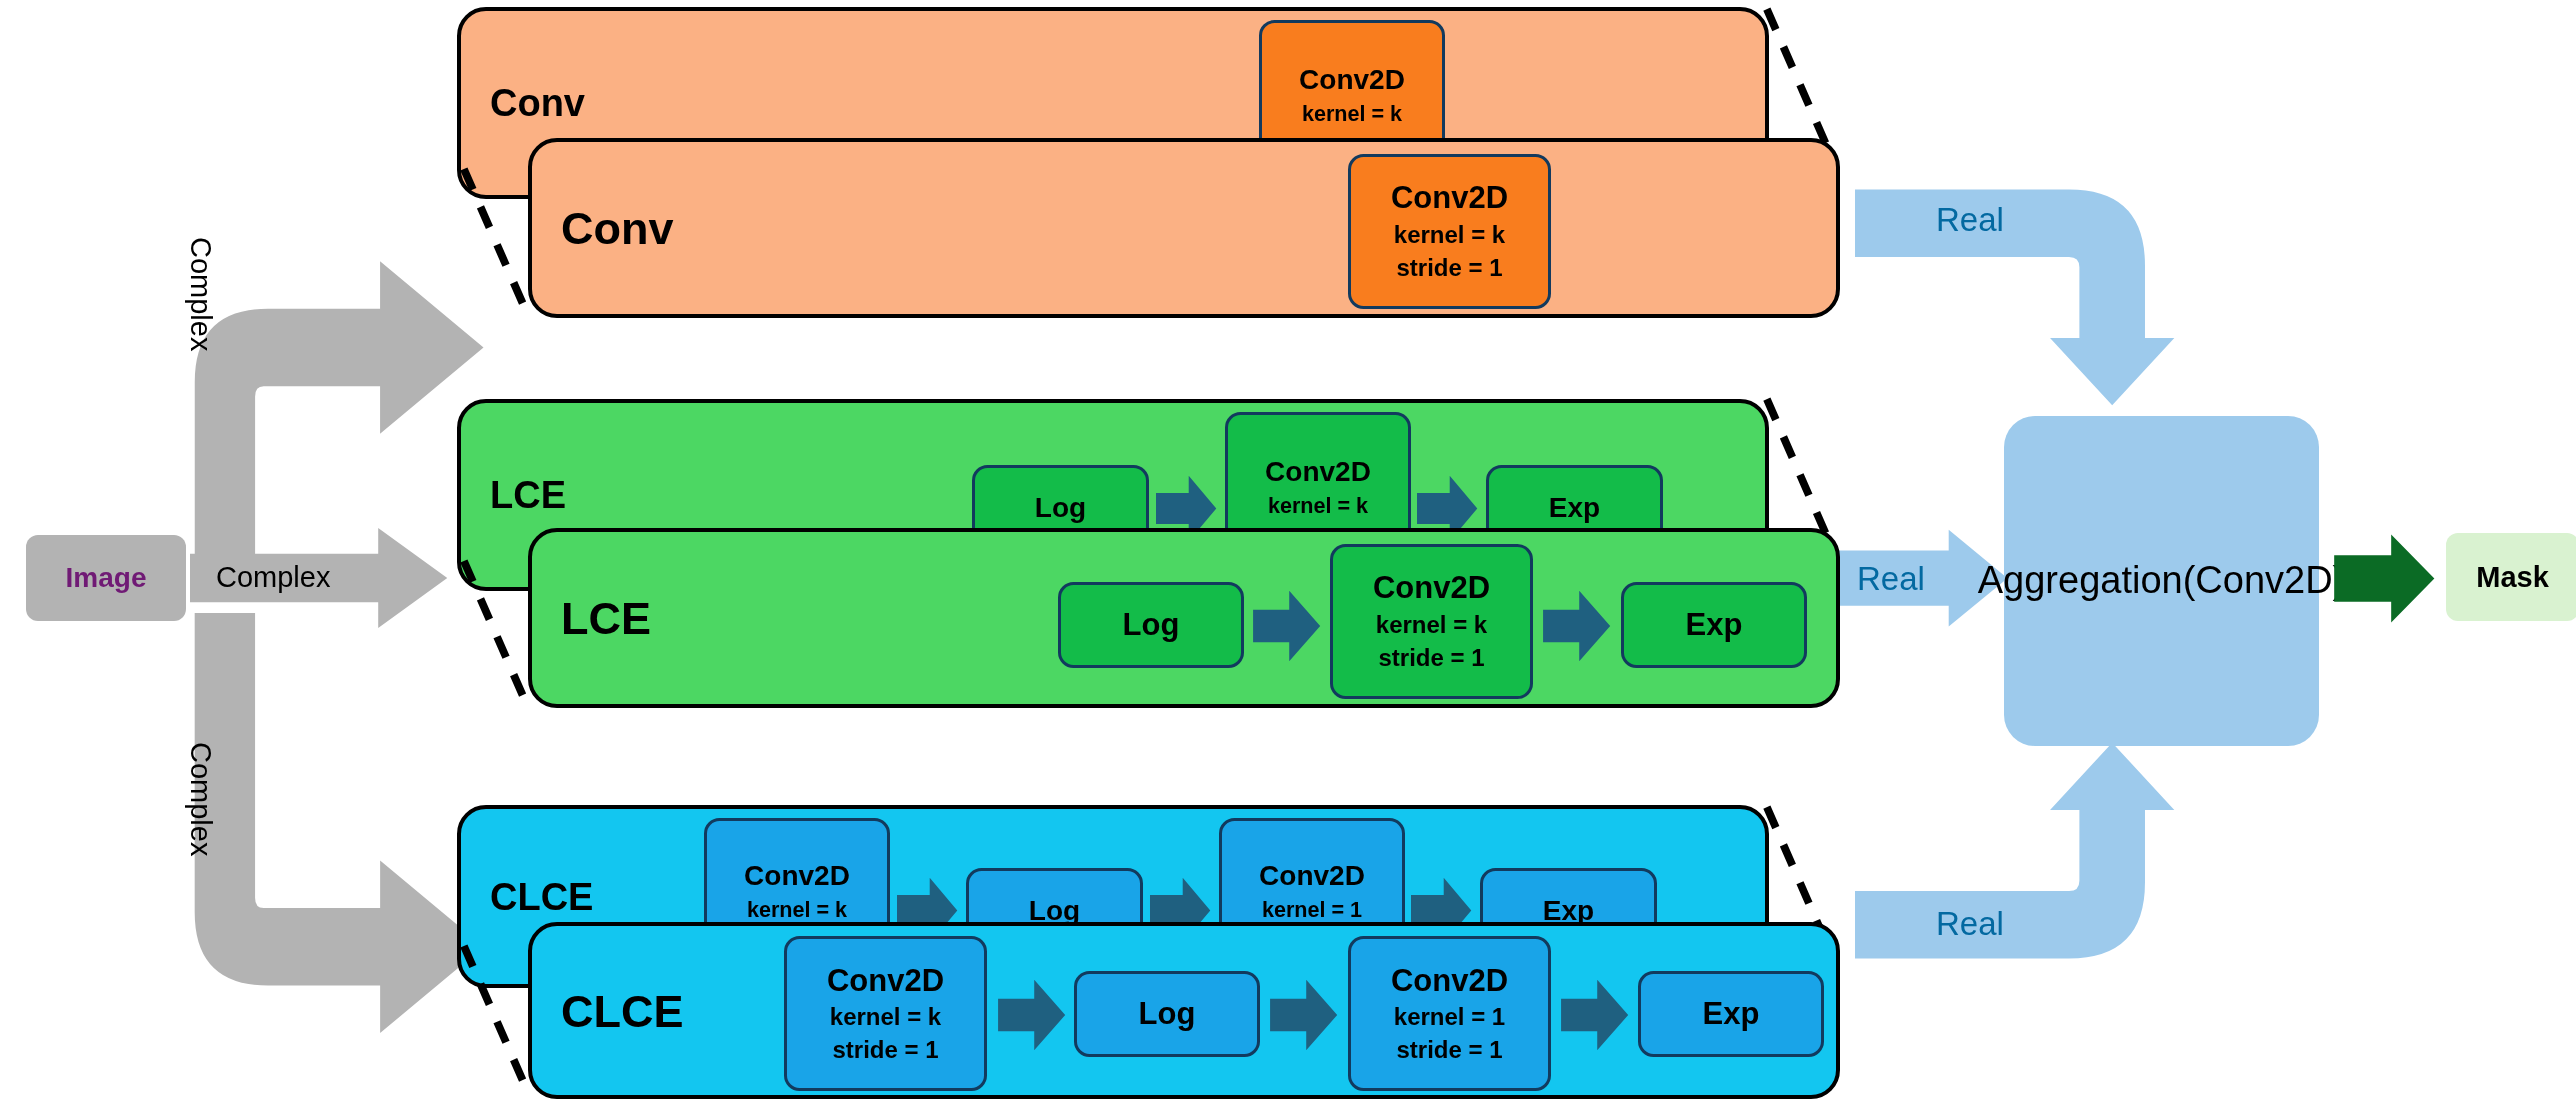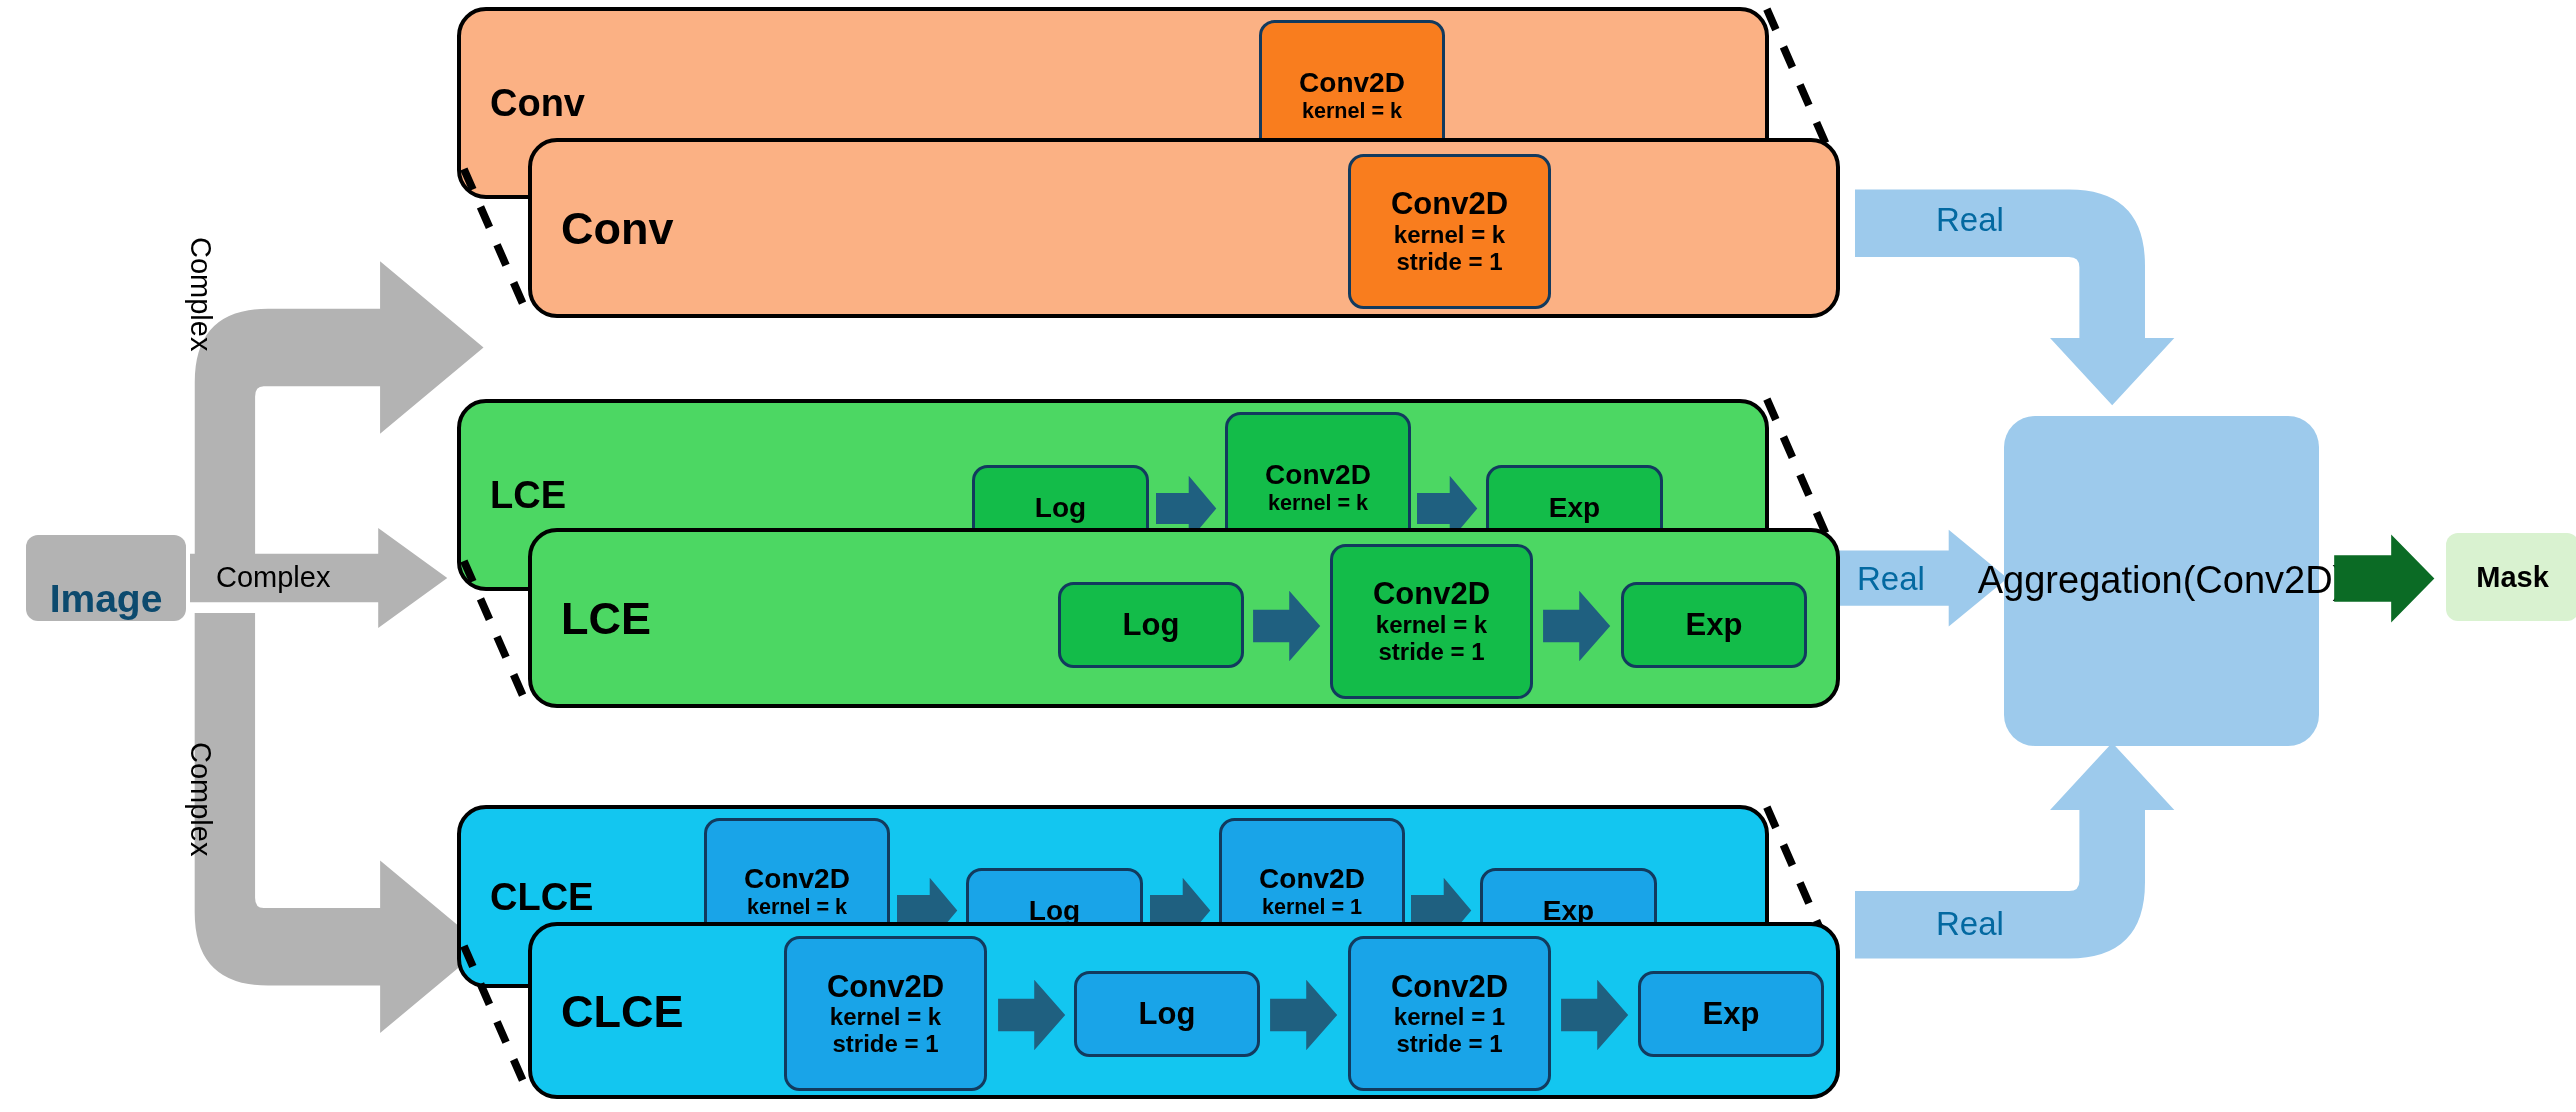--- a/index.html
+++ b/index.html
@@ -18,39 +18,39 @@
     font-weight:bold;color:#000;white-space:nowrap;line-height:1;
   }
   .branch.back  .branch-label{font-size:38px;}
   .branch.front .branch-label{font-size:45px;}
 
   
   .op{
     position:absolute;box-sizing:border-box;
     border:3.5px solid #123a5e;border-radius:15.5px;
     display:flex;flex-direction:column;align-items:center;justify-content:center;
-    text-align:center;color:#000;line-height:1.12;
+    text-align:center;color:#000;line-height:1.12;gap:6px;
   }
   .op .op-title{font-weight:bold;}
   .op .op-sub{font-weight:bold;}
   .op.back-op  .op-title{font-size:28px;}
   .op.back-op  .op-sub{font-size:21.6px;}
   .op.front-op .op-title{font-size:31px;}
   .op.front-op .op-sub{font-size:24px;}
   .chev-wrap{position:absolute;}
   .chev-svg{display:block;}
 
   
   .dash-svg{position:absolute;z-index:3;overflow:visible;}
 
   
   .imgnode{
     position:absolute;background:#b3b3b3;border-radius:12px;
-    display:flex;align-items:flex-end;justify-content:center;
-    font-weight:bold;font-size:39px;color:#0c4a6e;
+    display:flex;align-items:center;justify-content:center;
+    font-weight:bold;font-size:28px;color:#701a75;
   }
   
   .gray-svg{position:absolute;overflow:visible;}
   .edge-label{position:absolute;font-size:29px;color:#000;white-space:nowrap;}
   .edge-label.vert{transform-origin:0 0;}
 
   
   .agg{
     position:absolute;background:#9dcaec;border-radius:31px;
     display:flex;flex-direction:row;align-items:center;justify-content:center;

